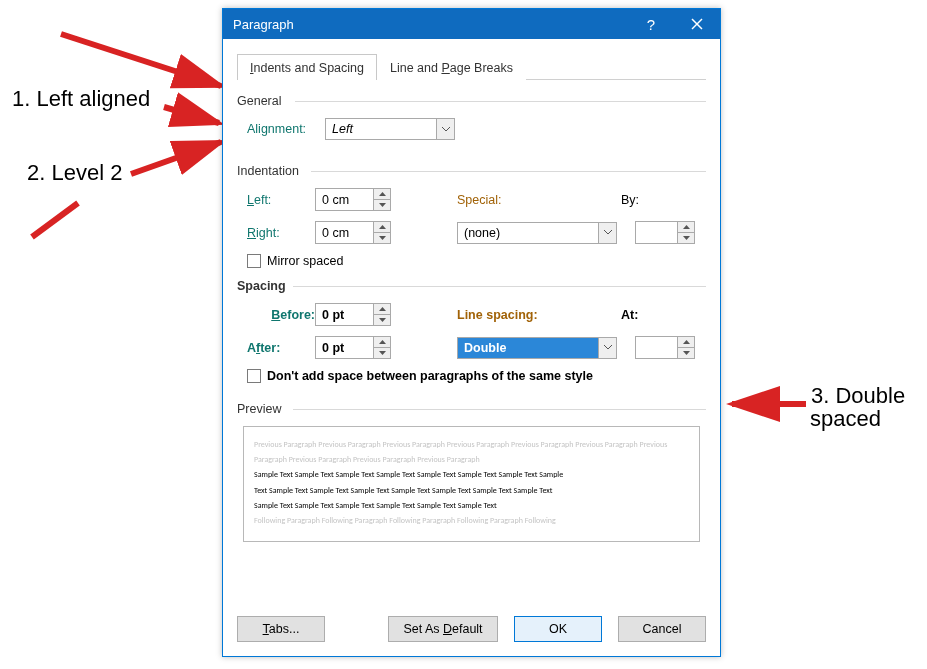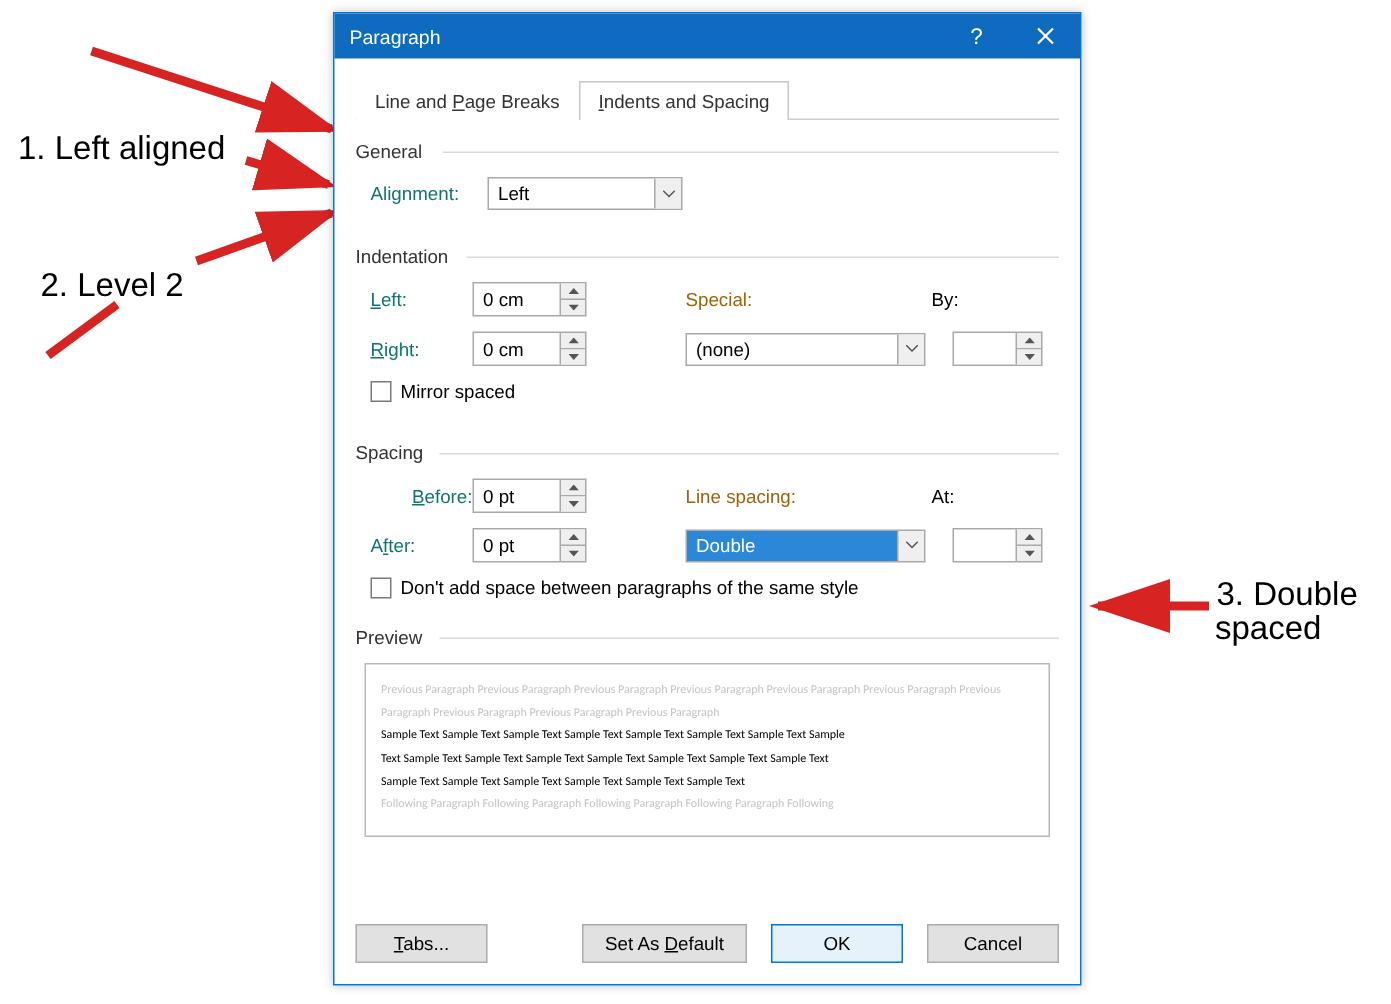--- a/index.html
+++ b/index.html
@@ -34,21 +34,21 @@
   .lbl .u { text-decoration:underline; }
   .lbl2 { width:112px; color:#a16207; }
   .lbl3 { width:60px; color:#000; }
 
   
   .select { display:inline-flex; align-items:stretch; border:1px solid #a9a9a9; height:22px; background:#fff; }
   .select .val { padding:0 6px; display:flex; align-items:center; flex:1; font-size:12.5px; }
   .select .arr { width:18px; border-left:1px solid #a9a9a9; display:flex; align-items:center; justify-content:center; background:#efefef; cursor:pointer; }
   .select .arr svg { width:8px; height:5px; }
   .select.open .val { background:#2b87d8; color:#fff; }
-  .select.w130 { width:130px; }
+  .select.w130 { width:130px;font-style:italic; }
   .select.w160 { width:160px; }
 
   .spinner { display:inline-flex; align-items:stretch; border:1px solid #a9a9a9; height:23px; background:#fff; width:76px; }
   .spinner .sval { padding:0 6px; display:flex; align-items:center; flex:1; font-size:12.5px; }
   .spinner .btns { width:17px; display:flex; flex-direction:column; border-left:1px solid #a9a9a9; }
   .spinner .sb { flex:1; display:flex; align-items:center; justify-content:center; background:#efefef; cursor:pointer; }
   .spinner .sb:first-child { border-bottom:1px solid #a9a9a9; }
   .spinner .sb svg { width:7px; height:4px; }
   .spinner.w60 { width:60px; }
 
@@ -88,21 +88,21 @@
       </defs>
   <line x1="0" y1="0" x2="160" y2="52" stroke="#d82323" stroke-width="6" marker-end="url(#ah1)"></line>
     </svg>
 </div>
 <div class="ann-arrow" style="left:164px; top:107px;">
   <svg width="62" height="22">
       <line x1="0" y1="0" x2="55" y2="16" stroke="#d82323" stroke-width="6" marker-end="url(#ah1)"></line>
     </svg>
 </div>
 
-<div class="annot" style="left:27px; top:177px;">2. Level 2</div>
+<div class="annot" style="left:27px; top:160px;">2. Level 2</div>
 <div class="ann-arrow" style="left:131px; top:138px;">
   <svg width="96" height="40">
       <line x1="0" y1="36" x2="90" y2="4" stroke="#d82323" stroke-width="6" marker-end="url(#ah1)"></line>
     </svg>
 </div>
 <div class="ann-arrow" style="left:28px; top:203px;">
   <svg width="56" height="40">
       <line x1="50" y1="0" x2="4" y2="34" stroke="#d82323" stroke-width="6"></line>
     </svg>
 </div>
@@ -129,22 +129,22 @@
     <div class="tbtn">
       <svg>
           <line x1="1" y1="1" x2="11" y2="11"></line>
           <line x1="11" y1="1" x2="1" y2="11"></line>
         </svg>
     </div>
   </div>
 
   <div class="body">
     <div class="tabs">
+      <div class="tab active"><span class="u">I</span><span>ndents and Spacing</span></div>
       <div class="tab"><span>Line and </span><span class="u">P</span><span>age Breaks</span></div>
-      <div class="tab active"><span class="u">I</span><span>ndents and Spacing</span></div>
     </div>
 
     <div class="group">
       <div class="legend">General</div>
       <div class="row">
         <div class="lbl"><span>Ali</span><span class="u">g</span><span>nment:</span></div>
         <div class="select w130">
           <div class="val">Left</div>
           <div class="arr">
               <svg viewBox="0 0 8 5">
@@ -221,21 +221,21 @@
               </div>
             </div>
         </div>
       </div>
       <div class="checkbox">
         <div class="box"></div>
         <span><span class="u">M</span><span>irror spaced</span></span>
       </div>
     </div>
 
-    <div class="group spacing" style="margin-top:24px;">
+    <div class="group spacing" style="margin-top:8px;font-weight:bold;">
       <div class="legend">Spacing</div>
       <div class="row">
         <div class="lbl" style="width:78px;text-align:right;"><span class="u">B</span><span>efore:</span></div>
         <div class="spinner">
           <div class="sval">0 pt</div>
           <div class="btns">
               <div class="sb">
                 <svg viewBox="0 0 7 4">
                   <path d="M0 4 L3.5 0 L7 4 Z" fill="#555"></path>
                 </svg>

